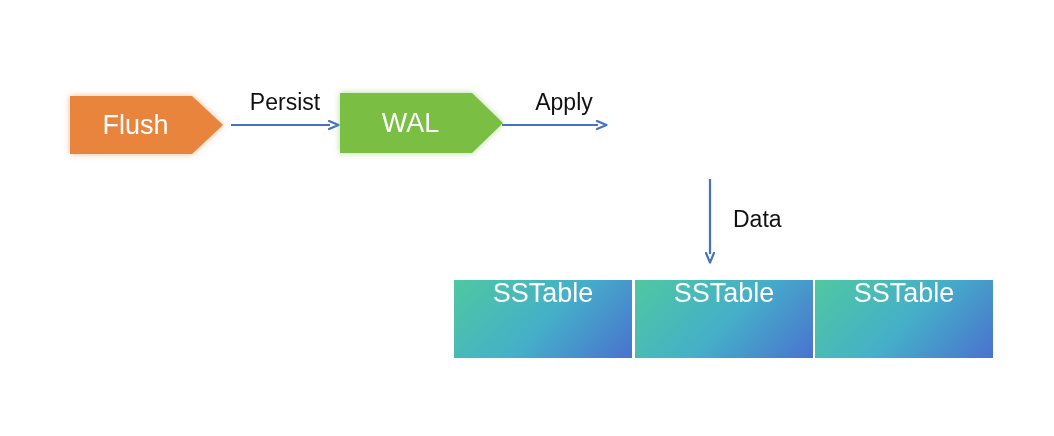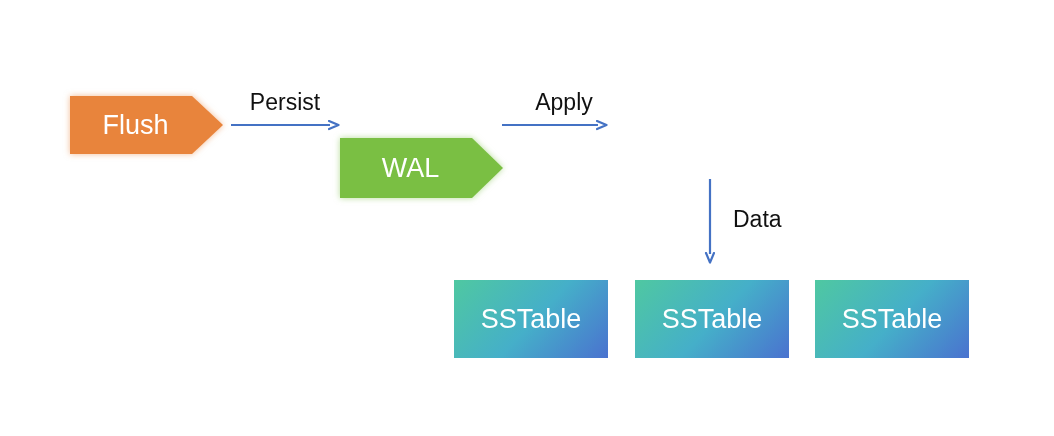--- a/index.html
+++ b/index.html
@@ -36,32 +36,32 @@
     display: flex;
     align-items: center;
     justify-content: center;
     box-sizing: border-box;
     padding-right: 22px;
     color: #ffffff;
     font-size: 27px;
     line-height: 1;
   }
   .pent.fill-data      { background: #E8843C; }
-  .pent.fill-wal       { background: #7ABF43; margin-top: 45px; }
+  .pent.fill-wal       { background: #7ABF43; }
   .pent.fill-memtables { background: #EFB51B; }
 
   
   .sstable {
     position: absolute;
     top: 280px;
-    width: 154px;
+    width: 178px;
     height: 78px;
     background: linear-gradient(133deg, #4FC8A1 0%, #45AFC9 52%, #4A72CF 100%);
     display: flex;
-    align-items: center;
+    align-items: flex-start;
     justify-content: center;
     color: #ffffff;
     font-size: 27px;
     line-height: 1;
   }
   .sstable.s1 { left: 454px; }
   .sstable.s2 { left: 635px; }
   .sstable.s3 { left: 815px; }
 
   

